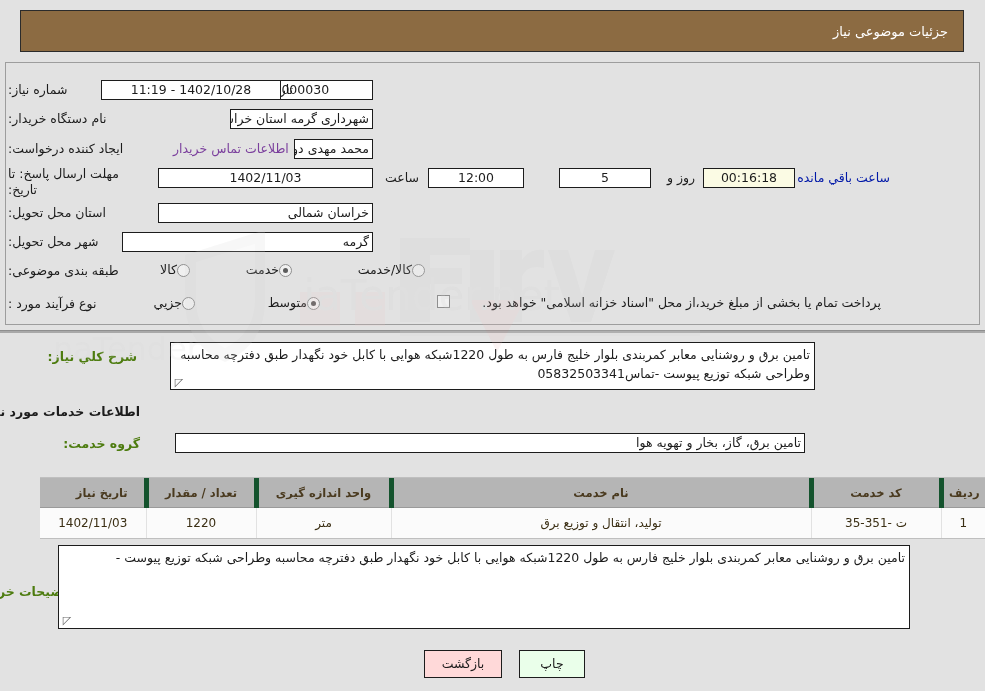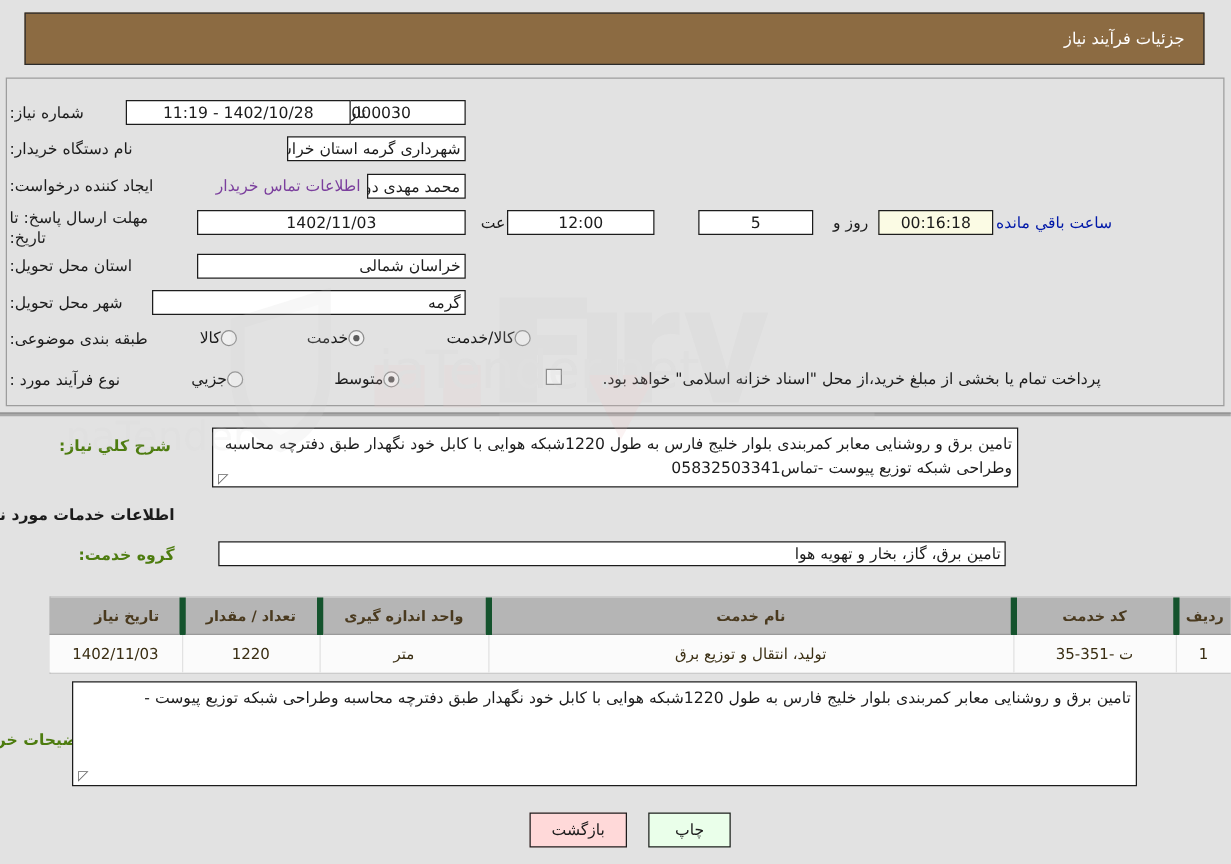--- a/index.html
+++ b/index.html
@@ -272,42 +272,42 @@
       <path d="M400 330 h300 v6 h-300 z" fill="#cfcfcf"></path>
       <path d="M470 300 L525 300 L497 352 Z" fill="#e6b9b9"></path>
       <path d="M300 292 h40 v34 h-40 z" fill="#e9c5c5"></path>
       <path d="M355 292 h30 v34 h-30 z" fill="#e9c5c5"></path>
       <text x="560" y="310" font-family="DejaVu Sans, sans-serif" font-size="42" fill="#cdcdcd">iaTender.net</text>
       <text x="200" y="360" font-family="DejaVu Sans, sans-serif" font-size="32" fill="#d6d6d6">naTender</text>
     </g>
   </svg>
 
   <div class="header-bar">
-    <span class="header-title">جزئیات فرآیند نیاز</span>
+    <span class="header-title">جزئیات موضوعی نیاز</span>
   </div>
 
   <div class="panel-top"></div>
 
   <div class="lbl-r" style="top:82px;">شماره نیاز:</div>
   <div class="fld" style="top:80px; right:612px; width:215px;">1102005812000030</div>
 
   <div class="inline-lbl" style="top:80px; right:692px; left:auto;">تاریخ و ساعت اعلان عمومي:</div>
   <div class="fld" style="top:80px; left:101px; width:180px;">1402/10/28 - 11:19</div>
 
   <div class="lbl-r" style="top:111px;">نام دستگاه خریدار:</div>
   <div class="fld rtl-start" style="top:109px; right:612px; left:230px;">شهرداری گرمه استان خراسان شمالی</div>
 
   <div class="lbl-r" style="top:141px;">ایجاد کننده درخواست:</div>
   <div class="fld rtl-start" style="top:139px; right:612px; left:294px;">محمد مهدی دوست محمدی کاربرداز شهرداری گرمه استان خراسان شمالی</div>
   <div class="link-purple" style="top:139px; left:173px;">اطلاعات تماس خریدار</div>
 
   <div class="lbl-r" style="top:166px; line-height:1.3;">مهلت ارسال پاسخ: تا تاریخ:</div>
   <div class="fld" style="top:168px; right:612px; width:215px;">1402/11/03</div>
   <div class="inline-lbl" style="top:168px; right:566px;">ساعت</div>
-  <div class="fld" style="top:168px; right:461px; width:118px;">12:00</div>
+  <div class="fld" style="top:168px; right:461px; width:96px;">12:00</div>
   <div class="fld" style="top:168px; right:334px; width:92px;">5</div>
   <div class="inline-lbl" style="top:168px; right:290px;">روز و</div>
   <div class="fld timer" style="top:168px; right:190px; width:92px;">00:16:18</div>
   <div class="inline-lbl blue" style="top:168px; right:95px;">ساعت باقي مانده</div>
 
   <div class="lbl-r" style="top:205px;">استان محل تحویل:</div>
   <div class="fld rtl-start" style="top:203px; right:612px; width:215px;">خراسان شمالی</div>
 
   <div class="lbl-r" style="top:234px;">شهر محل تحویل:</div>
   <div class="fld rtl-start" style="top:232px; right:612px; width:251px;">گرمه</div>

